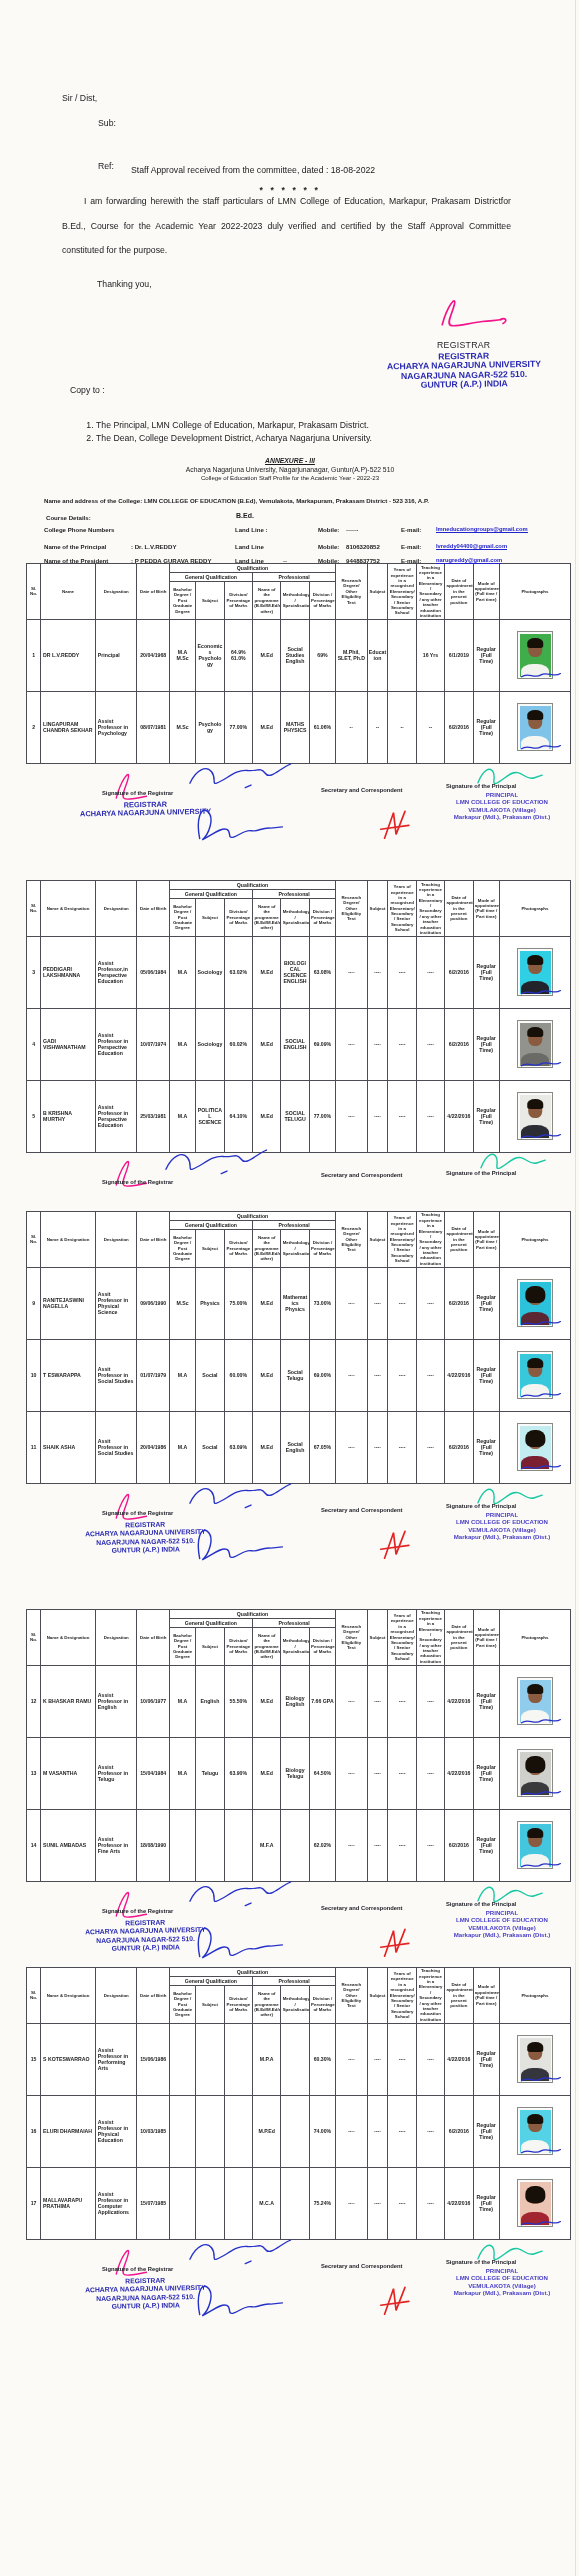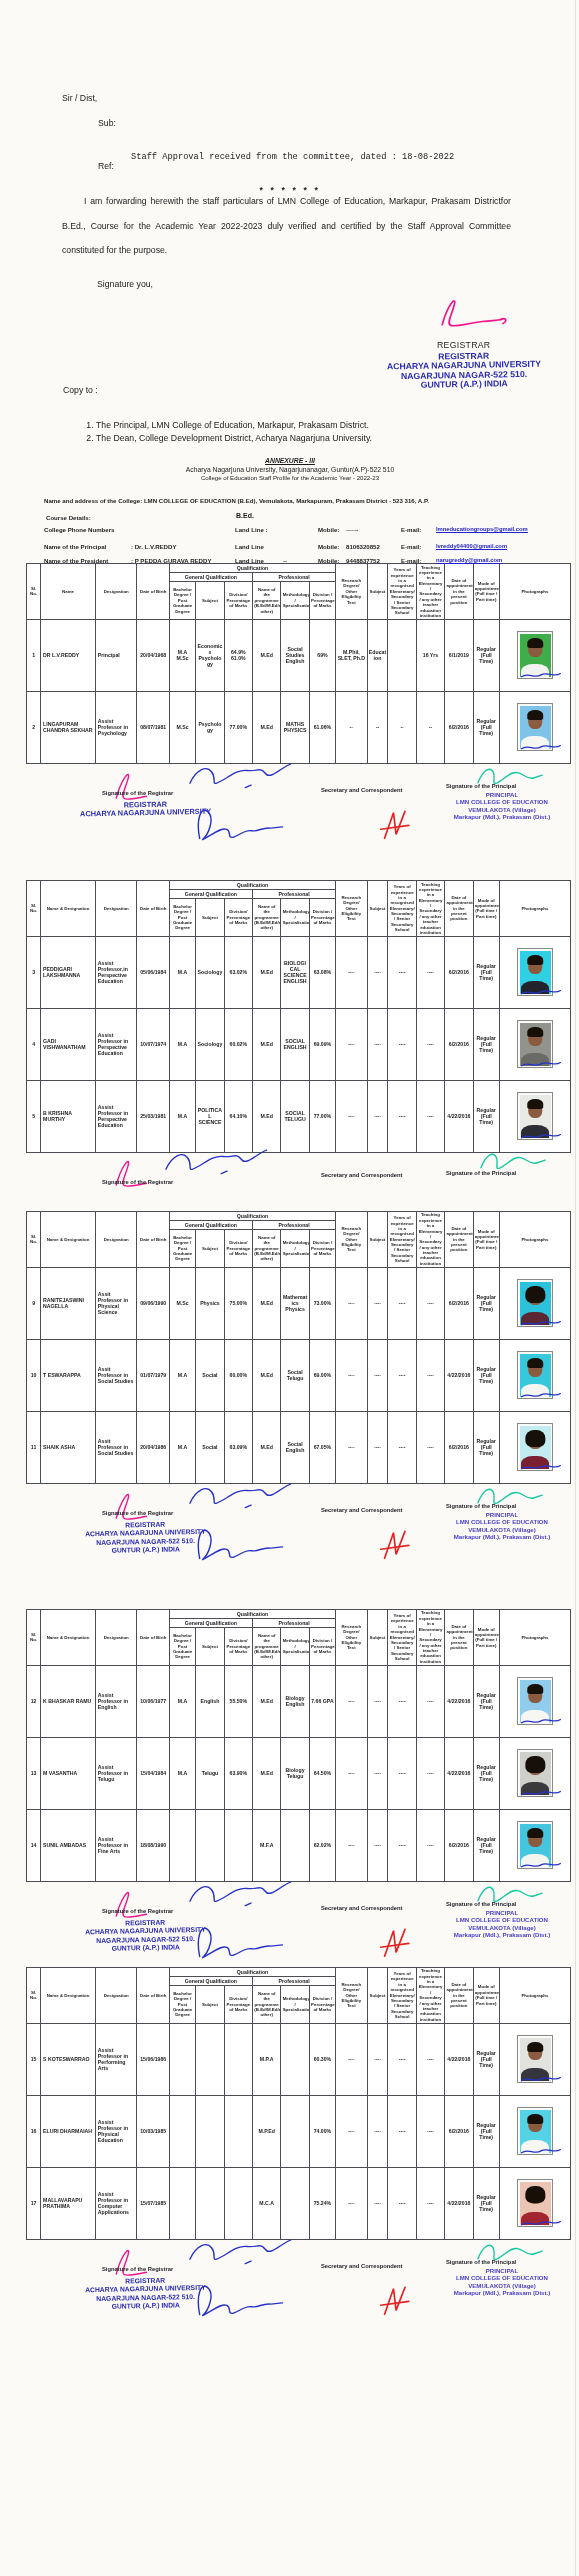--- a/index.html
+++ b/index.html
@@ -15,29 +15,29 @@
   .page-edge { position:absolute; right:4.5px; top:0; bottom:0; width:0.6px; background:#e3e0da; }
 
   
   .letter { position:relative; height:426px; }
   .letter .abs { position:absolute; font-size:8.7px; }
   .addr { left:62px; top:5.2px; line-height:12.2px; }
   .salutation { left:62px; top:93px; }
   .subj-label { left:98px; top:118px; }
   .subj-text { left:131px; top:118px; width:379px; line-height:12px; }
   .ref-label { left:98px; top:161px; }
-  .ref-text  { left:131px; top:152px; width:379px;font-family:Liberation Mono, monospace; }
+  .ref-text  { left:131px; top:165px; width:379px; }
   .stars { left:0; top:185px; width:580px; text-align:center; font-weight:bold; letter-spacing:2.6px; font-size:7.7px; }
   .body-para { left:62px; top:189px; width:449px; line-height:24.5px; text-align:justify; text-indent:22px; }
   .closing { left:97px; top:279px; }
   .letter-sig-pink { left:428px; top:291px; }
   .registrar-caption { left:437px; top:340px; font-size:7.4px; letter-spacing:0.3px; color:#26262a; }
   .letter-stamp { left:364px; top:352px; width:200px; text-align:center; color:#2a2ab2; font-weight:bold;
                   font-size:7.4px; line-height:9.3px; transform:rotate(-1deg); }
-  .copy-label { left:63px; top:385px; }
+  .copy-label { left:70px; top:385px; }
   .copy-list { left:67px; top:403px; margin:16px; padding-left:13px; font-size:8.7px; line-height:13px; }
 
   
   .annexure { position:relative; height:70px; padding-top:31px; text-align:center; }
   .annex-title { font-size:6.8px; font-weight:bold; font-style:italic; text-decoration:underline; }
   .annex-line1 { font-size:6.8px; margin-top:1.9px; }
   .annex-line2 { font-size:6.1px; margin-top:1.3px; }
 
   
   .college-info { position:relative; height:67px; font-size:6.1px; font-weight:bold; }
@@ -103,21 +103,21 @@
 
 <div class="page-edge"></div>
 
 <section class="letter">
   <div class="abs salutation">Sir / Dist,</div>
   <div class="abs subj-label">Sub:</div>
   <div class="abs ref-label">Ref:</div>
   <div class="abs ref-text">Staff Approval received from the committee, dated : 18-08-2022</div>
   <div class="abs stars">* * * * * *</div>
   <div class="abs body-para">I am forwarding herewith the staff particulars of LMN College of Education, Markapur, Prakasam Districtfor B.Ed., Course for the Academic Year 2022-2023 duly verified and certified by the Staff Approval Committee constituted for the purpose.</div>
-  <div class="abs closing">Signature you,</div>
+  <div class="abs closing">Thanking you,</div>
   <div class="abs letter-sig-pink" id="letter-pink-sig"><svg width="84" height="39" viewBox="0 0 130 60">
         <path d="M22,52 C30,22 44,6 41,20 C38,34 28,50 35,53 C42,56 60,50 84,47 C98,45 106,46 114,44" fill="none" stroke="#f2148c" stroke-width="2.6" stroke-linecap="round"></path>
         <path d="M112,44 C120,40 124,46 116,50" fill="none" stroke="#f2148c" stroke-width="2.6" stroke-linecap="round"></path>
       </svg></div>
   <div class="abs registrar-caption">REGISTRAR</div>
   <div class="abs letter-stamp">
     <div>REGISTRAR</div>
     <div>ACHARYA NAGARJUNA UNIVERSITY</div>
     <div>NAGARJUNA NAGAR-522 510.</div>
     <div>GUNTUR (A.P.) INDIA</div>

